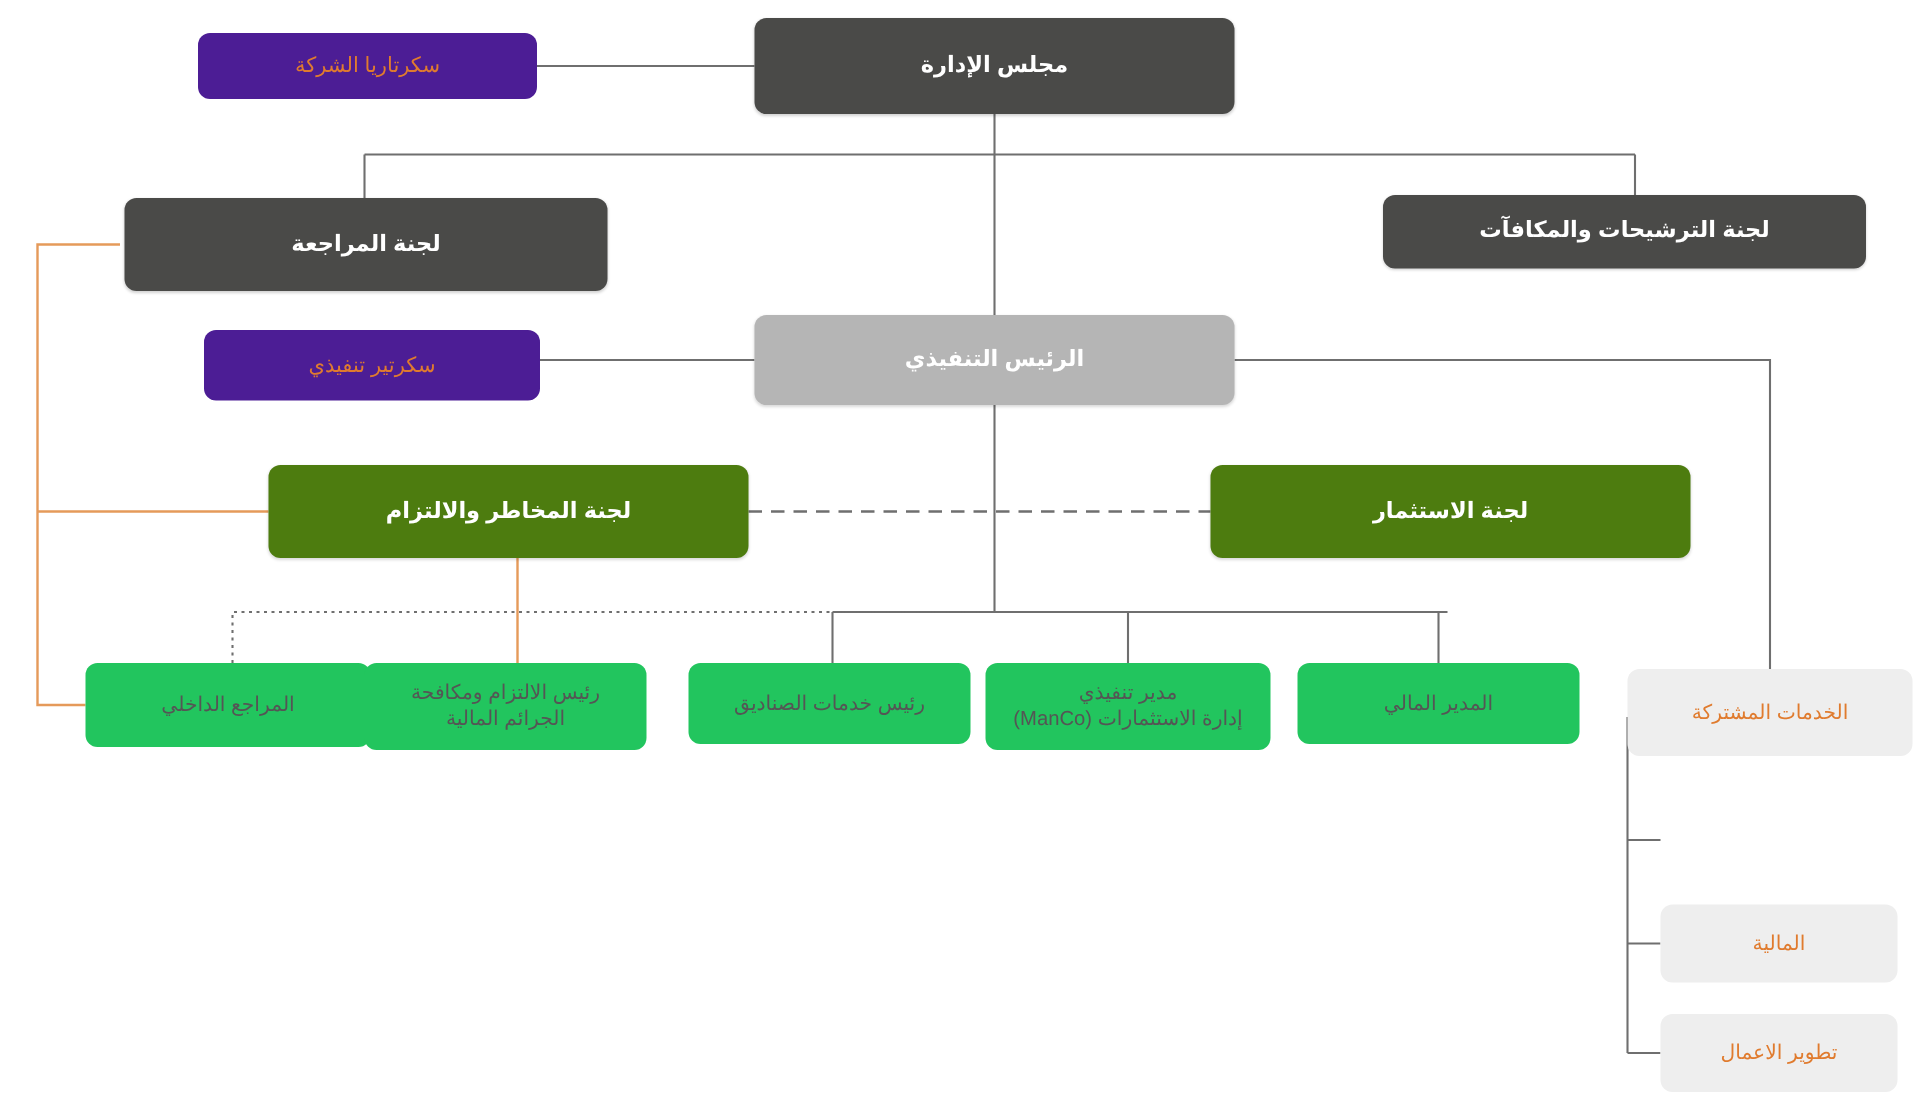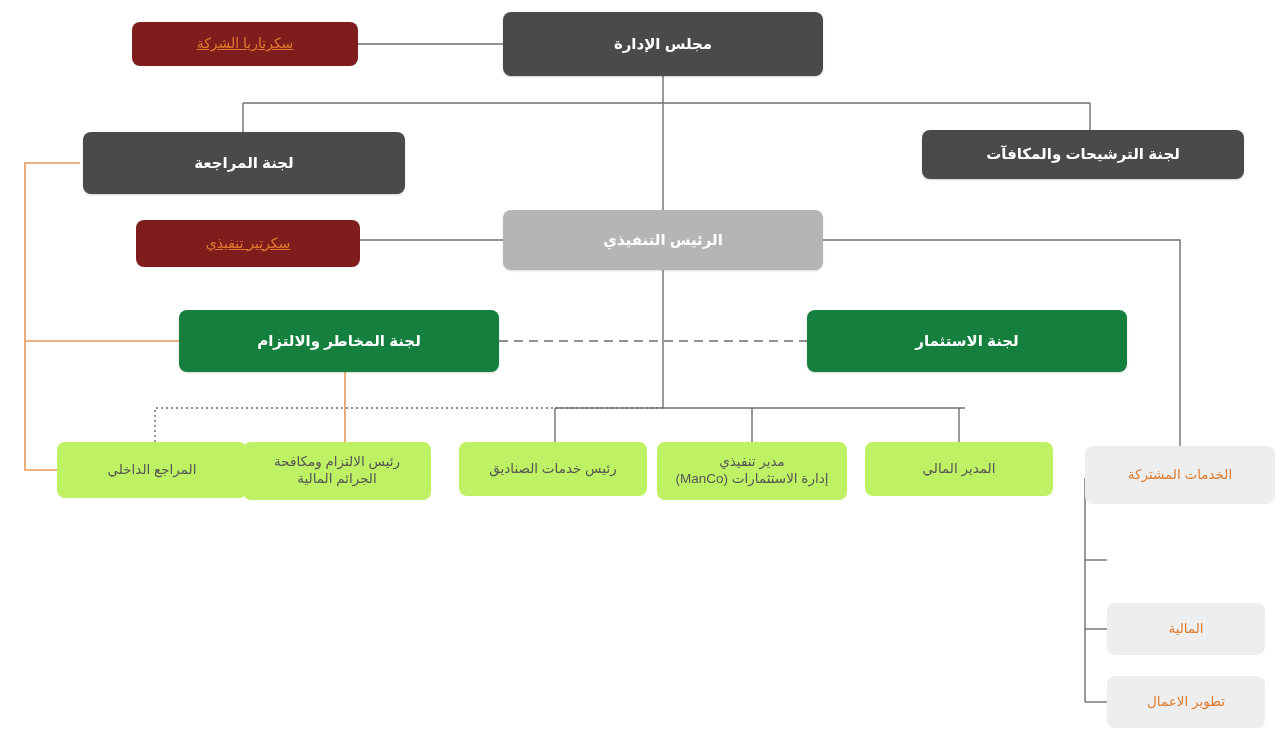--- a/index.html
+++ b/index.html
@@ -50,35 +50,34 @@
     box-shadow: 0 1px 2px rgba(0,0,0,0.18);
   }
   .lvl-ceo {
     background: #b5b5b5;
     color: #ffffff;
     font-weight: bold;
     font-size: 15px;
     box-shadow: 0 1px 2px rgba(0,0,0,0.15);
   }
   .lvl-mid {
-    background: #15803d;
+    background: #4d7c0f;
     color: #ffffff;
     font-weight: bold;
     font-size: 15px;
     box-shadow: 0 1px 2px rgba(0,0,0,0.15);
   }
   .lvl-peach {
-    background: #7f1d1d;
+    background: #4c1d95;
     color: #e07b2e;
     font-weight: normal;
     font-size: 14px;
-    text-decoration: underline;
   }
   .lvl-light {
-    background: #bef264;
+    background: #22c55e;
     color: #555555;
     font-weight: normal;
     font-size: 13.5px;
   }
   .lvl-light-orange {
     background: #eeeeee;
     color: #e07b2e;
     font-weight: normal;
     font-size: 13.5px;
   }

